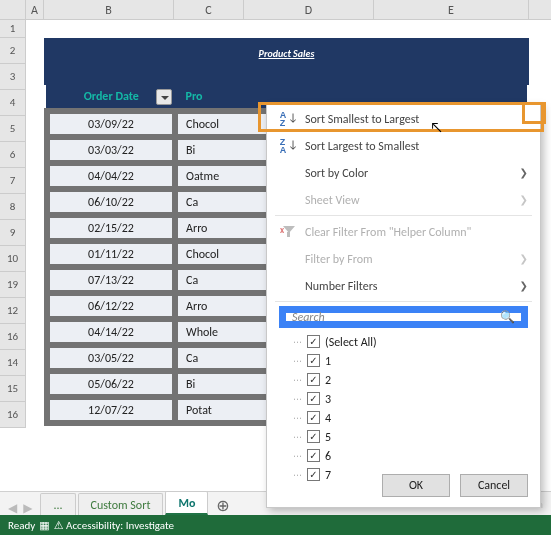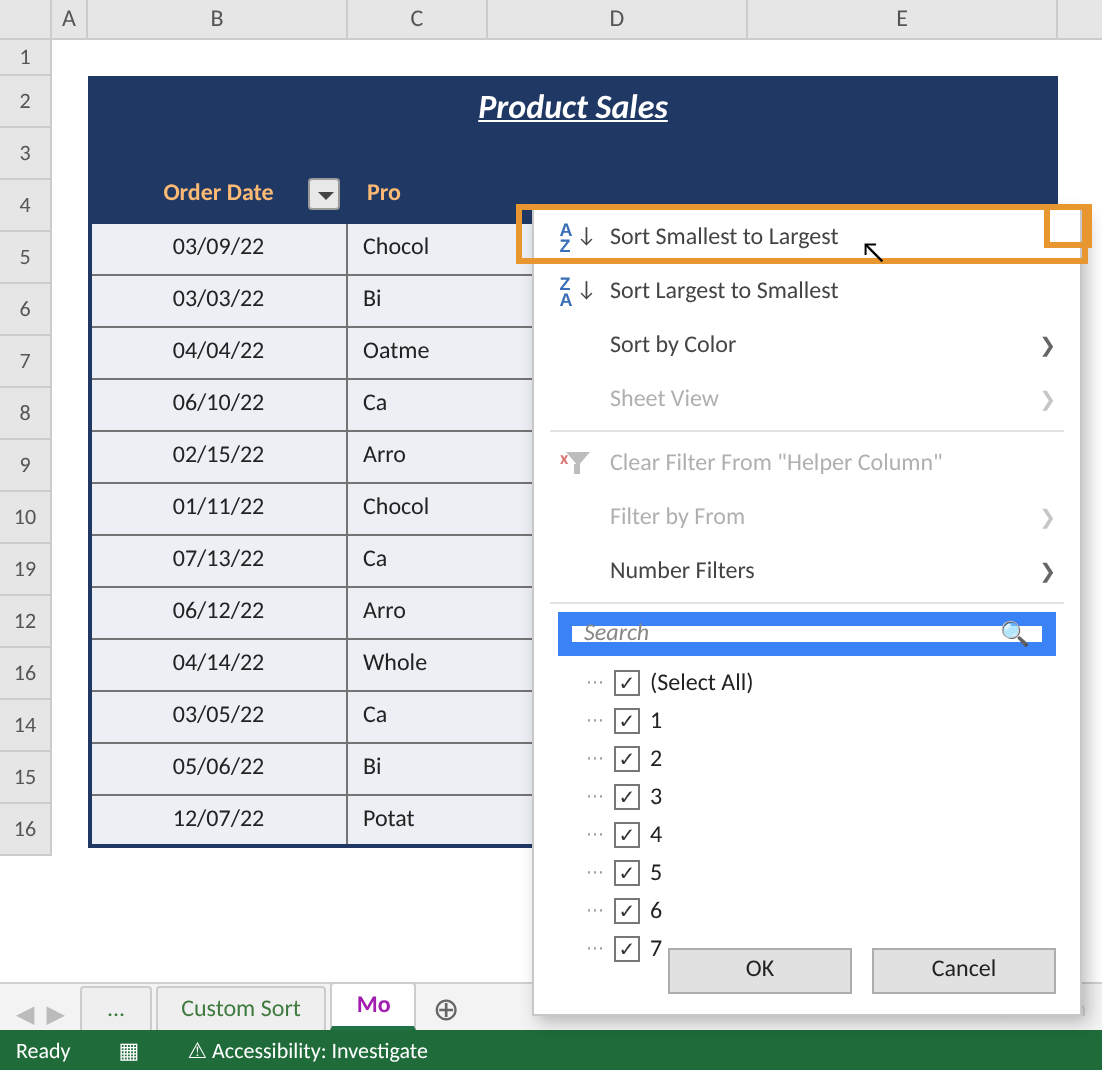--- a/index.html
+++ b/index.html
@@ -22,34 +22,34 @@
   .colD { width:130px; } .colE { width:155px; }
   .grid { display:flex; }
   .rowhdrs { width:26px; background:#e6e6e6; border-right:1px solid #ccc; }
   .rowhdr { height:26px; line-height:26px; text-align:center; color:#555; border-bottom:1px solid #ccc; font-size:11px;}
   .rowhdr.r1 { height:18px; line-height:18px;}
   .cells { position:relative; flex:1; }
   
   .title {
     position:absolute; left:18px; top:18px; width:485px; height:47px;
     background:#203864; color:#fff; font-weight:bold; font-style:italic;
-    text-decoration:underline; font-size:17px; text-align:center; line-height:30px;
+    text-decoration:underline; font-size:10px; text-align:center; line-height:30px;
     border:1px solid #203864;
   }
   
   .tbl {
     position:absolute; left:18px; top:62px; width:485px;
     border:2px solid #203864; border-collapse:collapse;
   }
   .tbl th {
-    background:#203864; color:#fdba74; font-weight:bold; height:28px;
+    background:#203864; color:#14b8a6; font-weight:bold; height:28px;
     border:1px solid #203864; padding:0 6px; position:relative; text-align:center;
   }
   .tbl td {
-    background:#eceff4; border:1px solid #737373; height:26px; text-align:center;
+    background:#eceff4; border:6px solid #737373; height:26px; text-align:center;
     font-size:12px; padding:0 4px; overflow:hidden; white-space:nowrap;
   }
   .tbl td.cut { text-align:left; padding-left:8px;}
   .filter-btn {
     position:absolute; right:3px; top:5px; width:16px; height:16px;
     background:#e8e8e8; border:1px solid #9a9a9a; border-radius:2px;
   }
   .filter-btn::after{
     content:""; position:absolute; left:4px; top:6px;
     border-left:4px solid transparent; border-right:4px solid transparent;
@@ -86,37 +86,37 @@
   .search {
     margin:4px 12px 4px 12px; height:22px; border:7px solid #3b82f6;
     display:flex; align-items:center; padding:0 6px; color:#888; font-style:italic;
   }
   .search .mag { margin-left:auto; font-style:normal; color:#666;}
   .checklist { margin:0 12px 0 26px; height:158px; overflow:hidden; font-size:12px;}
   .chk { display:flex; align-items:center; height:19px; }
   .dots { width:14px; color:#999; font-size:9px; letter-spacing:1px;}
   .box { width:13px; height:13px; border:1px solid #777; margin-right:5px; display:inline-flex; align-items:center; justify-content:center; font-size:10px; color:#333; background:#fff;}
   .btnrow { position:absolute; bottom:10px; right:12px; display:flex; gap:10px;}
-  .btn { width:92px; height:23px; background:#e1e1e1; border:1px solid #adadad; text-align:center; line-height:21px; font-size:12px;}
+  .btn { width:68px; height:23px; background:#e1e1e1; border:1px solid #adadad; text-align:center; line-height:21px; font-size:12px;}
   .cursor { position:absolute; left:404px; top:98px; z-index:70; font-size:15px; color:#000; pointer-events:none;}
   
   .tabbar {
     position:absolute; left:0; bottom:20px; right:0; height:24px;
     background:#f3f3f3; border-top:1px solid #d0d0d0; display:flex; align-items:flex-end;
     padding-left:8px; font-size:12px;
   }
   .navtabs{display:flex; gap:6px; color:#bbb; margin-right:8px; align-items:center;}
   .tab { padding:4px 12px 3px; border:1px solid #ccc; border-bottom:none; background:#efefef; color:#3f7b3f; margin-right:2px; border-radius:2px 2px 0 0;}
-  .tab.active { background:#fff; color:#a21caf; font-weight:600; border-bottom:2px solid #217346;}
+  .tab.active { background:#fff; color:#0f766e; font-weight:600; border-bottom:2px solid #217346;}
   .tab.add{ color:#666; background:transparent; border:none; font-size:16px; line-height:14px; padding:2px 6px;}
   
   .status {
     position:absolute; left:0; bottom:0; right:0; height:20px;
     background:#1f6b3a; color:#fff; display:flex; align-items:center;
-    font-size:11px; padding:0 8px; gap:24px;
+    font-size:11px; padding:0 8px; gap:4px;
   }
   .status .warn::before{content:"⚠ "; }
   .wm { position:absolute; right:8px; bottom:24px; color:#d0d0d0; font-size:11px; z-index:5;}
 </style>
 </head>
 <body>
 
 <div class="colhdr-row">
   <div class="corner"></div>
   <div class="colhdr colA">A</div>

